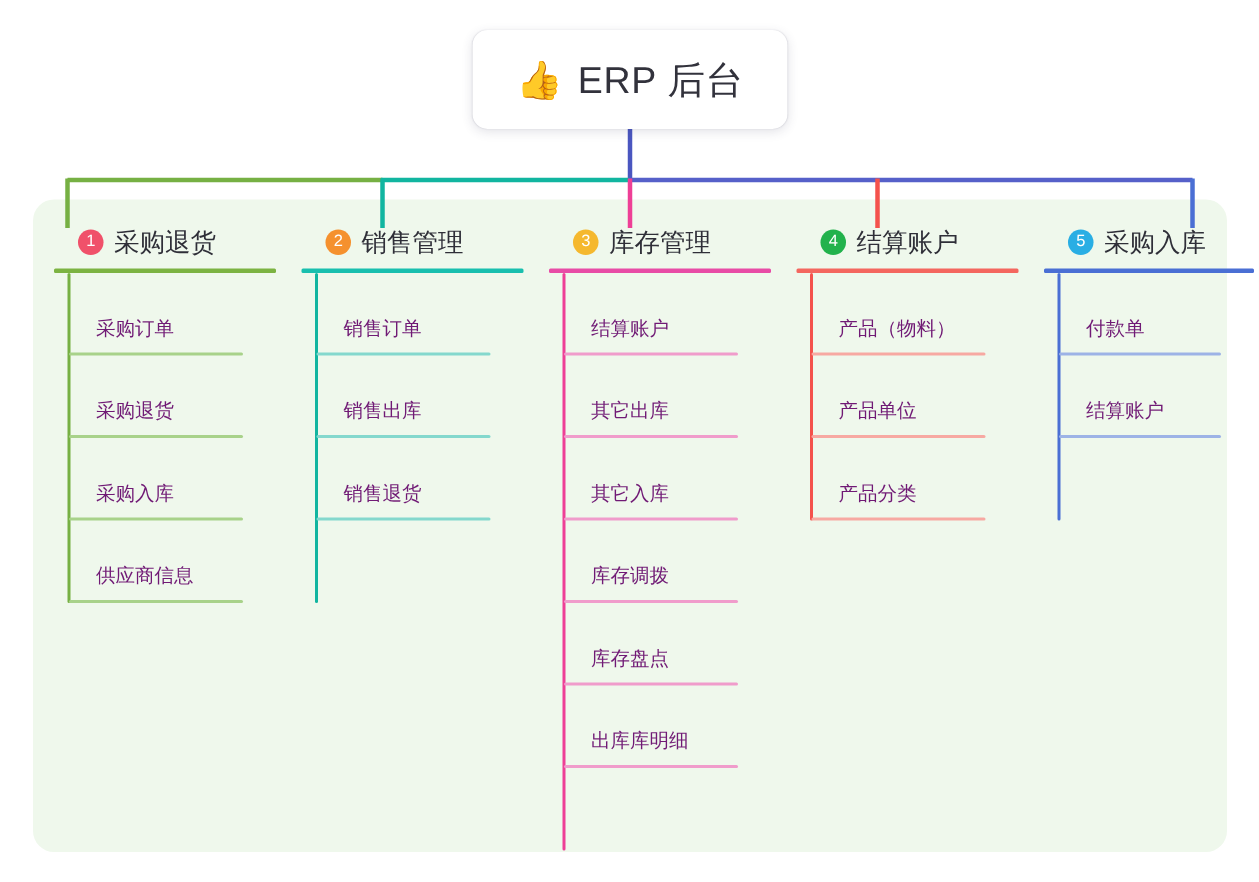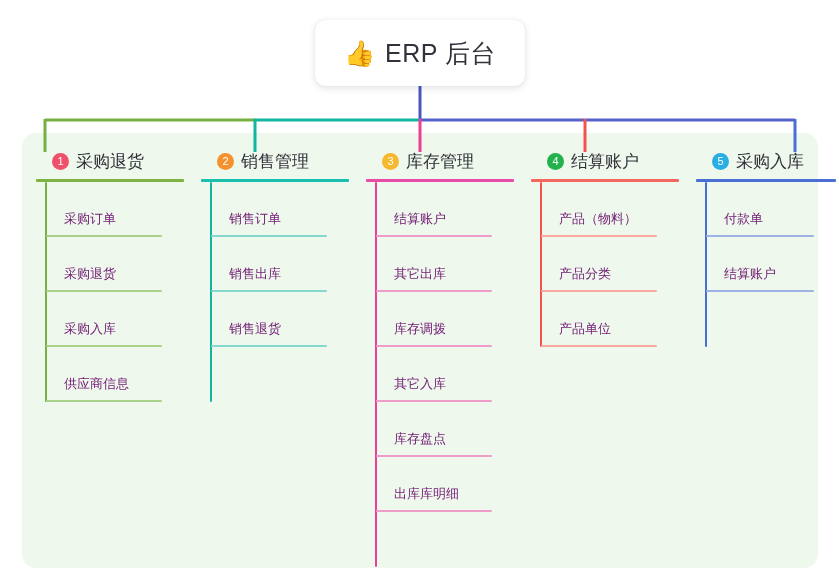--- a/index.html
+++ b/index.html
@@ -218,25 +218,25 @@
           <div class="spine" style="background: rgb(238, 63, 150); height: 385px;"></div>
           <div class="leaf">
             <span class="leaf-label">结算账户</span>
             <div class="leaf-rule" style="background: rgb(240, 156, 203); width: 116px;"></div>
           </div>
           <div class="leaf">
             <span class="leaf-label">其它出库</span>
             <div class="leaf-rule" style="background: rgb(240, 156, 203); width: 116px;"></div>
           </div>
           <div class="leaf">
+            <span class="leaf-label">其它入库</span>
+            <div class="leaf-rule" style="background: rgb(240, 156, 203); width: 116px;"></div>
+          </div>
+          <div class="leaf">
             <span class="leaf-label">库存调拨</span>
-            <div class="leaf-rule" style="background: rgb(240, 156, 203); width: 116px;"></div>
-          </div>
-          <div class="leaf">
-            <span class="leaf-label">其它入库</span>
             <div class="leaf-rule" style="background: rgb(240, 156, 203); width: 116px;"></div>
           </div>
           <div class="leaf">
             <span class="leaf-label">库存盘点</span>
             <div class="leaf-rule" style="background: rgb(240, 156, 203); width: 116px;"></div>
           </div>
           <div class="leaf">
             <span class="leaf-label">出库库明细</span>
             <div class="leaf-rule" style="background: rgb(240, 156, 203); width: 116px;"></div>
           </div>
@@ -248,27 +248,27 @@
           <span class="col-title">结算账户</span>
         </div>
         <div class="col-rule" style="background: rgb(244, 103, 95); width: 148px;"></div>
         <div style="position: relative;">
           <div class="spine" style="background: rgb(244, 82, 76); height: 165px;"></div>
           <div class="leaf">
             <span class="leaf-label">产品（物料）</span>
             <div class="leaf-rule" style="background: rgb(247, 169, 162); width: 116px;"></div>
           </div>
           <div class="leaf">
+            <span class="leaf-label">产品单位</span>
+            <div class="leaf-rule" style="background: rgb(247, 169, 162); width: 116px;"></div>
+          </div>
+          <div class="leaf">
             <span class="leaf-label">产品分类</span>
             <div class="leaf-rule" style="background: rgb(247, 169, 162); width: 116px;"></div>
           </div>
-          <div class="leaf">
-            <span class="leaf-label">产品单位</span>
-            <div class="leaf-rule" style="background: rgb(247, 169, 162); width: 116px;"></div>
-          </div>
         </div>
       </div>
       <div class="column" style="left: 696px; width: 140px;">
         <div class="col-head">
           <span class="badge" style="background: rgb(41, 174, 228);">5</span>
           <span class="col-title">采购入库</span>
         </div>
         <div class="col-rule" style="background: rgb(74, 111, 212); width: 140px;"></div>
         <div style="position: relative;">
           <div class="spine" style="background: rgb(74, 111, 212); height: 165px;"></div>

